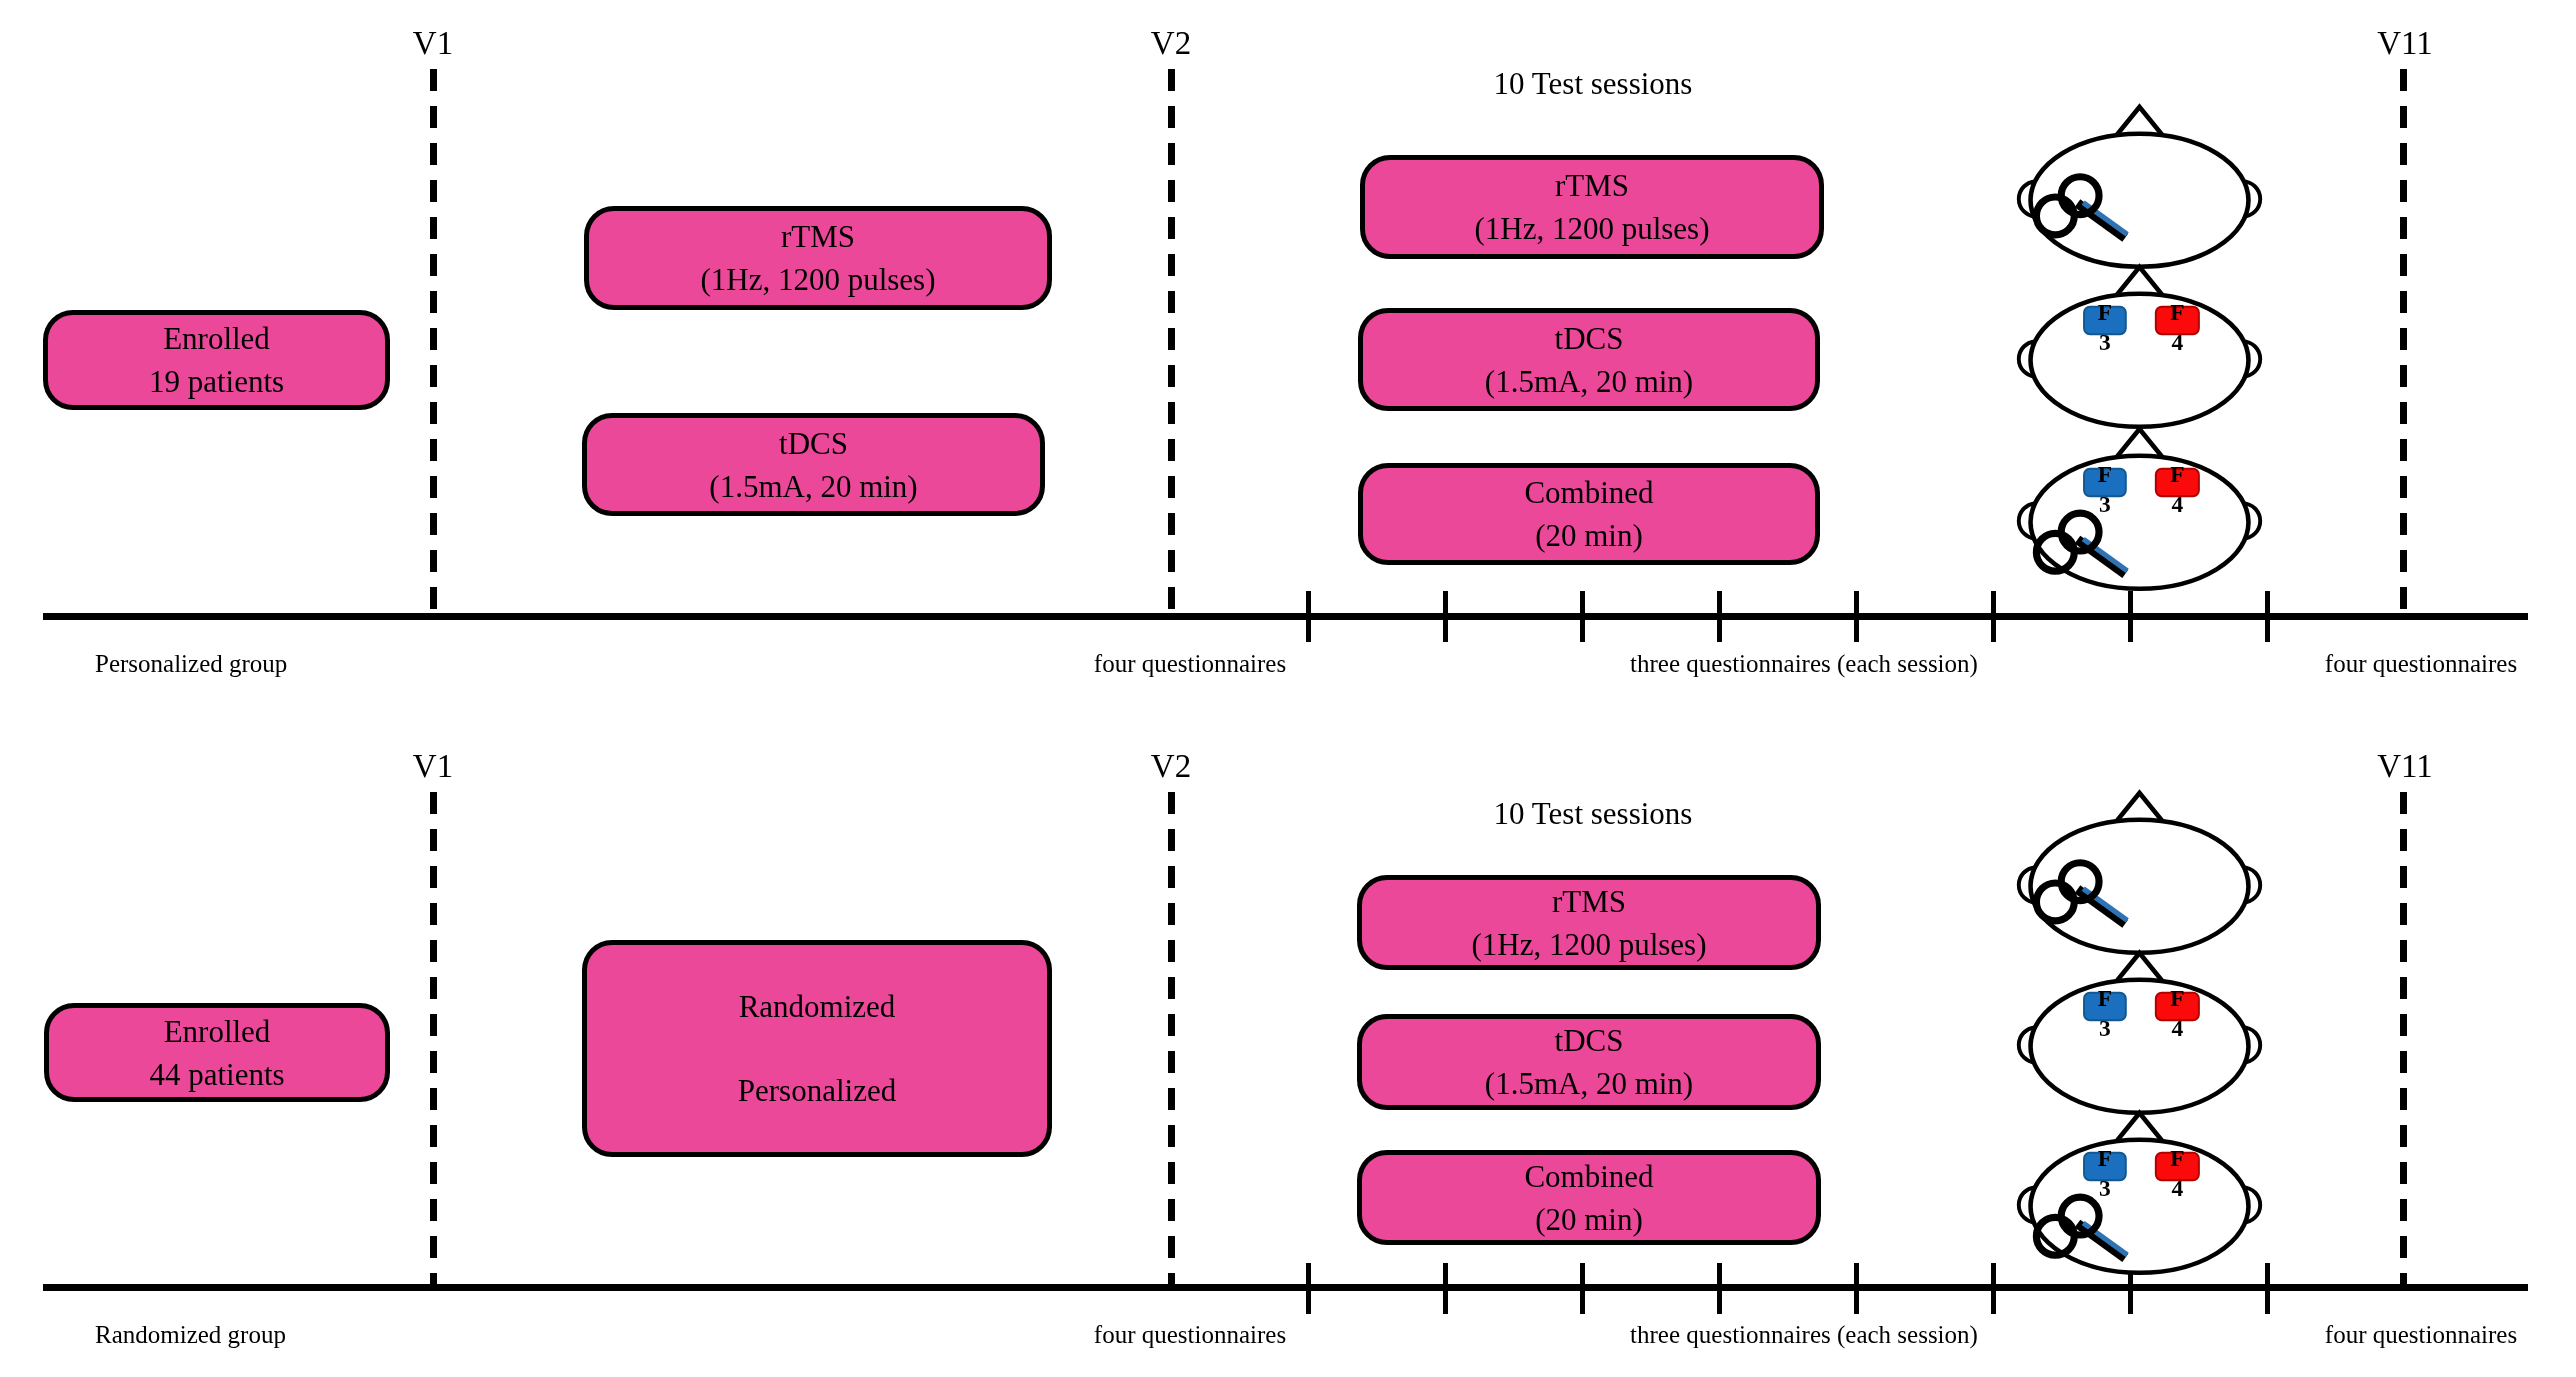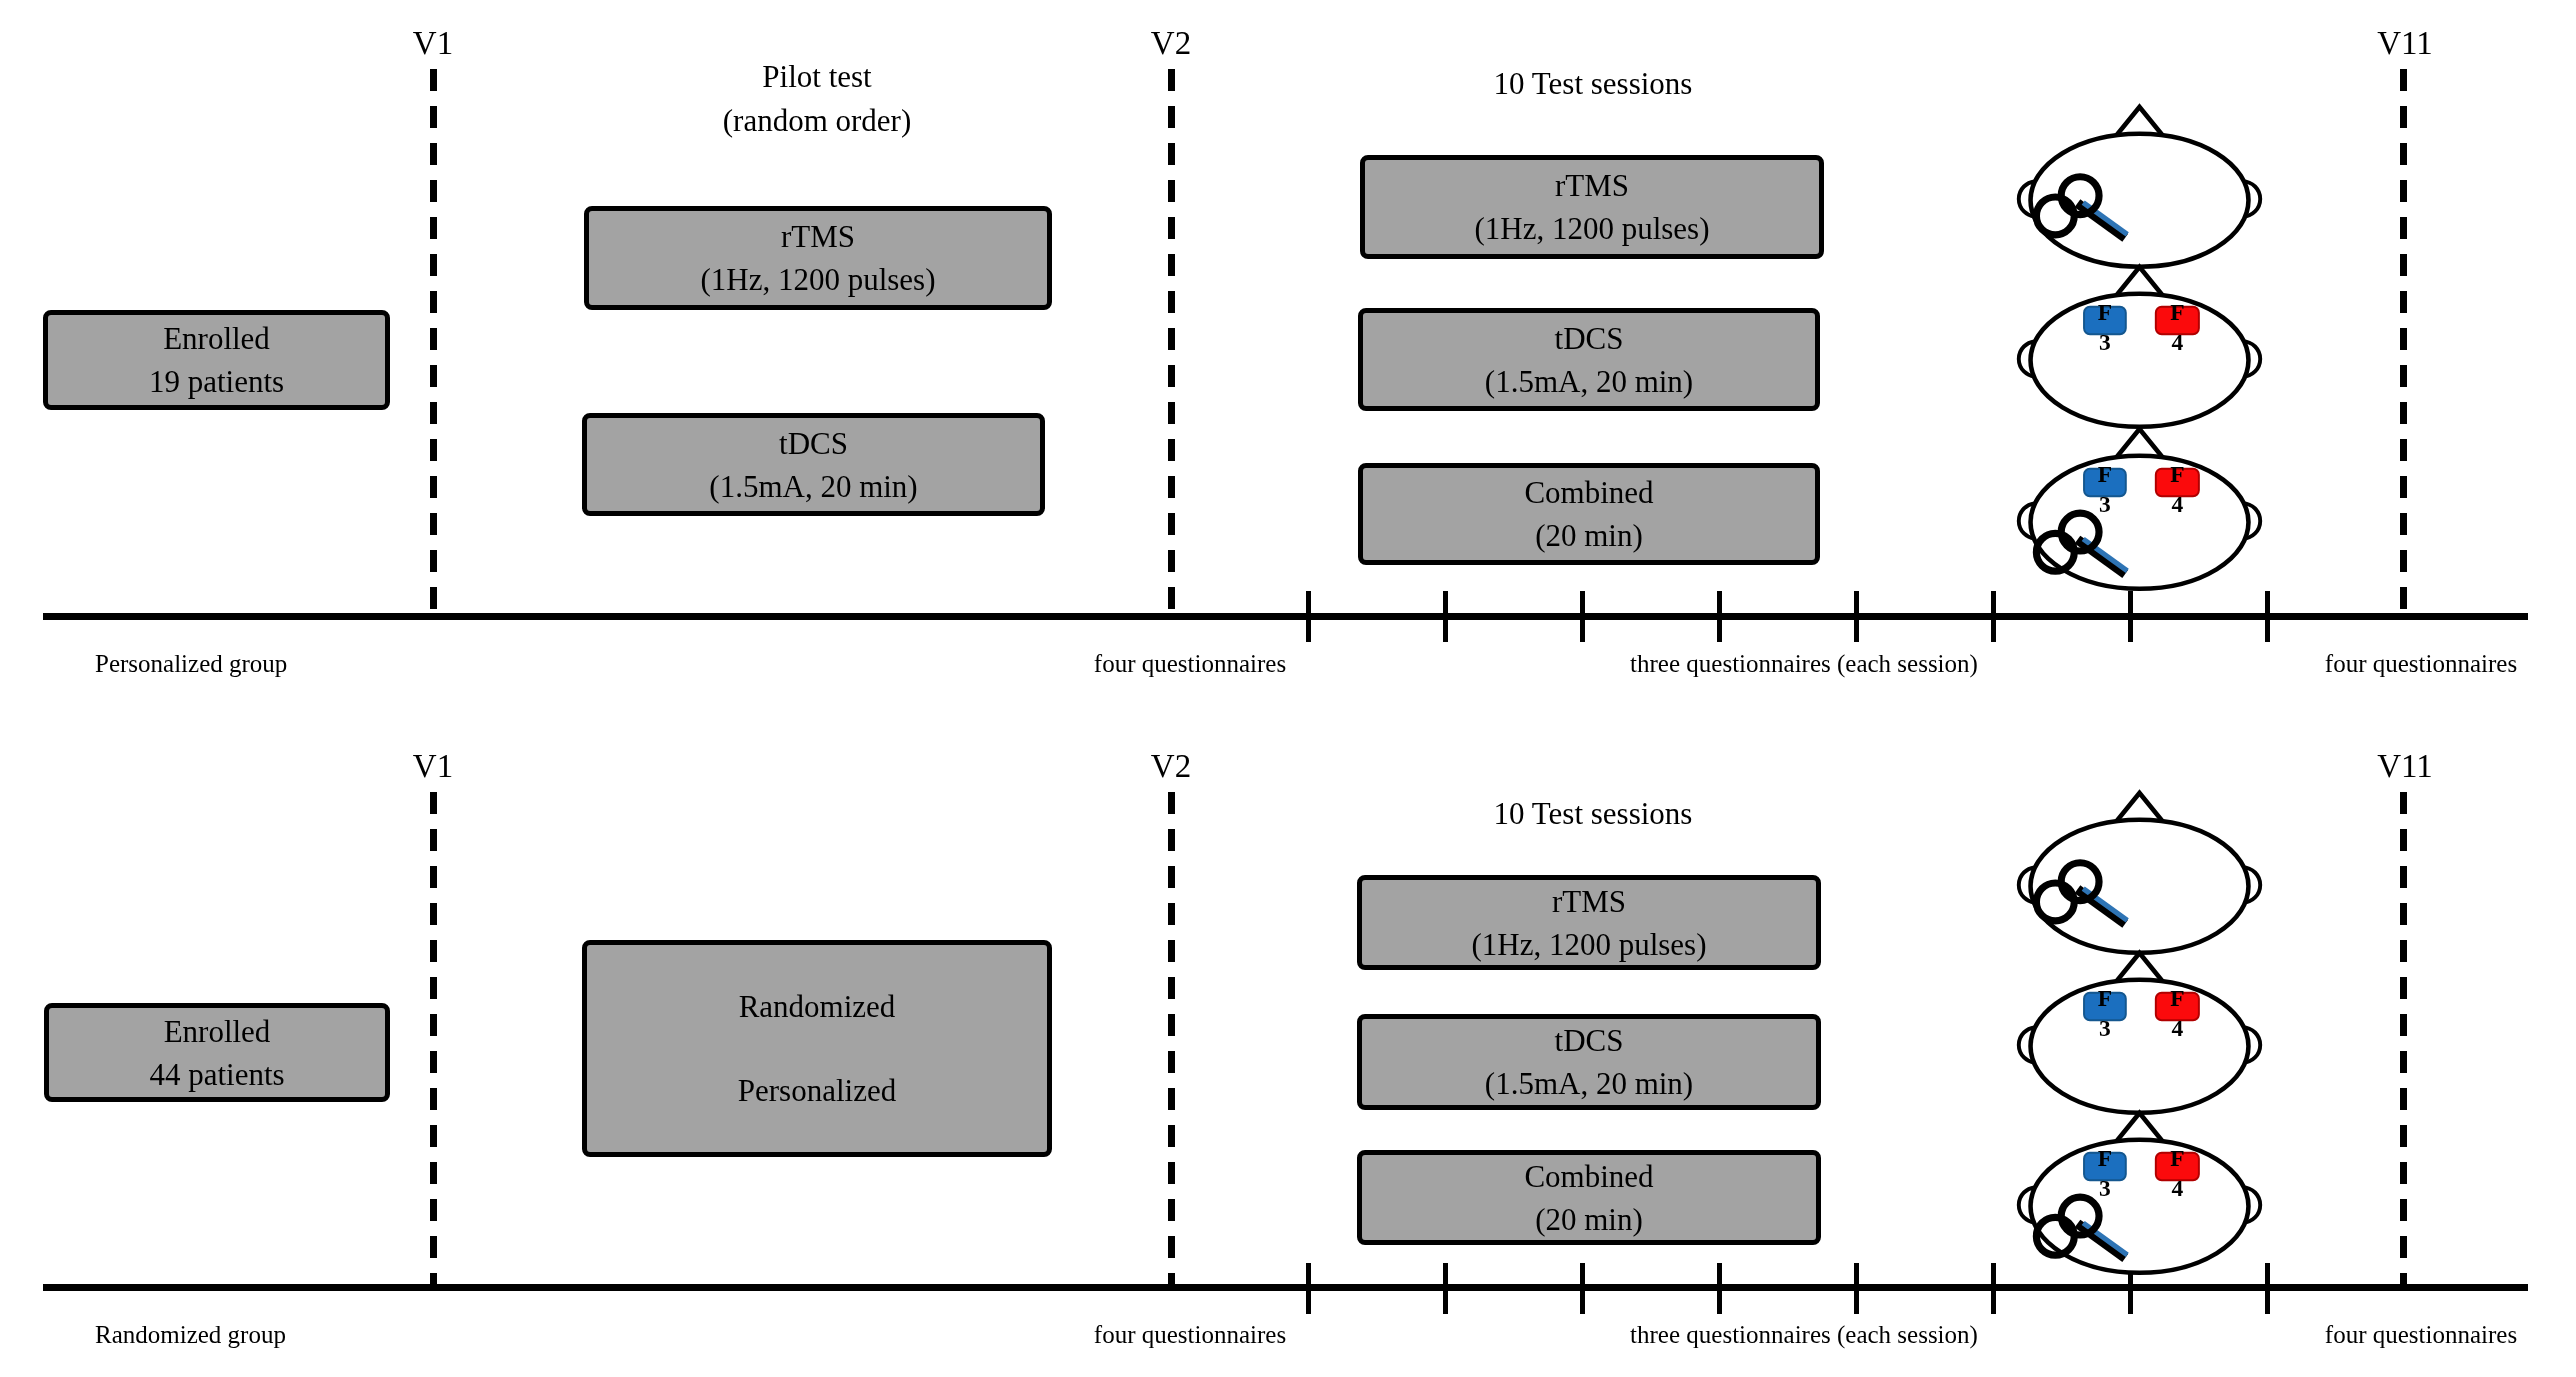--- a/index.html
+++ b/index.html
@@ -6,21 +6,21 @@
   #fig{
     position:relative;width:2576px;height:1377px;background:#ffffff;
     font-family:"Liberation Serif","DejaVu Serif",serif;color:#000;overflow:hidden;
   }
   
   .tl{position:absolute;left:43px;width:2485px;height:7.2px;background:#000;}
   .tick{position:absolute;width:5.2px;height:51px;background:#000;}
   .vdash{position:absolute;width:6.5px;background:repeating-linear-gradient(#000 0 22px,transparent 22px 37px);}
   .vlabel{position:absolute;transform:translateX(-50%);font-size:33px;line-height:37px;white-space:nowrap;}
   
-  .pillbox{position:absolute;border:5.9px solid #000;border-radius:8px;background:#a3a3a3;
+  .pillbox{position:absolute;border:5.9px solid #000;border-radius:30px;background:#ec4899;
     display:flex;flex-direction:column;align-items:center;justify-content:center;
     text-align:center;font-size:31px;line-height:43px;box-sizing:border-box;white-space:nowrap;}
   .pillbox.spread{justify-content:space-evenly;}
   
   .lbl{position:absolute;font-size:25px;line-height:38px;white-space:nowrap;margin-left:40px;}
   .ctr{transform:translateX(-50%);text-align:right;}
   .title2{position:absolute;transform:translateX(-50%);text-align:center;font-size:31px;line-height:44px;white-space:nowrap;}
   
   svg.head{position:absolute;width:261px;height:196px;overflow:visible;}
   .scalp{fill:#fff;stroke:#000;stroke-width:7;}
@@ -54,24 +54,20 @@
   <div class="tick" style="left:1854px;top:591px"></div>
   <div class="tick" style="left:1991px;top:591px"></div>
   <div class="tick" style="left:2128px;top:591px"></div>
   <div class="tick" style="left:2265px;top:591px"></div>
 
   <div class="pillbox" style="left:43px;top:310px;width:347px;height:100px">
     <div>Enrolled</div>
     <div>19 patients</div>
   </div>
 
-  <div class="title2" style="left:817px;top:55px">
-    <div>Pilot test</div>
-    <div>(random order)</div>
-  </div>
   <div class="pillbox" style="left:584px;top:206px;width:468px;height:104px">
     <div>rTMS</div>
     <div>(1Hz, 1200 pulses)</div>
   </div>
   <div class="pillbox" style="left:582px;top:413px;width:463px;height:103px">
     <div>tDCS</div>
     <div>(1.5mA, 20 min)</div>
   </div>
 
   <div class="vlabel" style="left:1593px;top:65px;font-size:31px">10 Test sessions</div>

